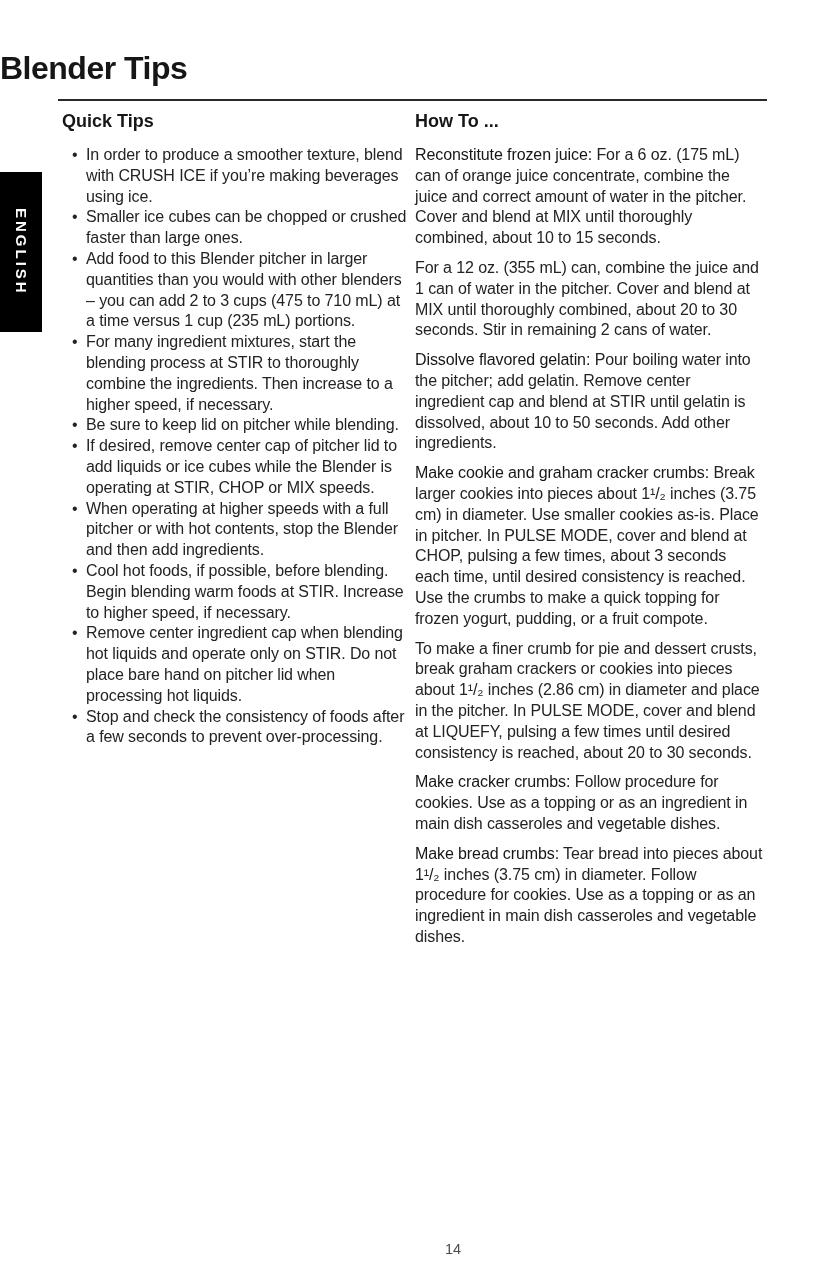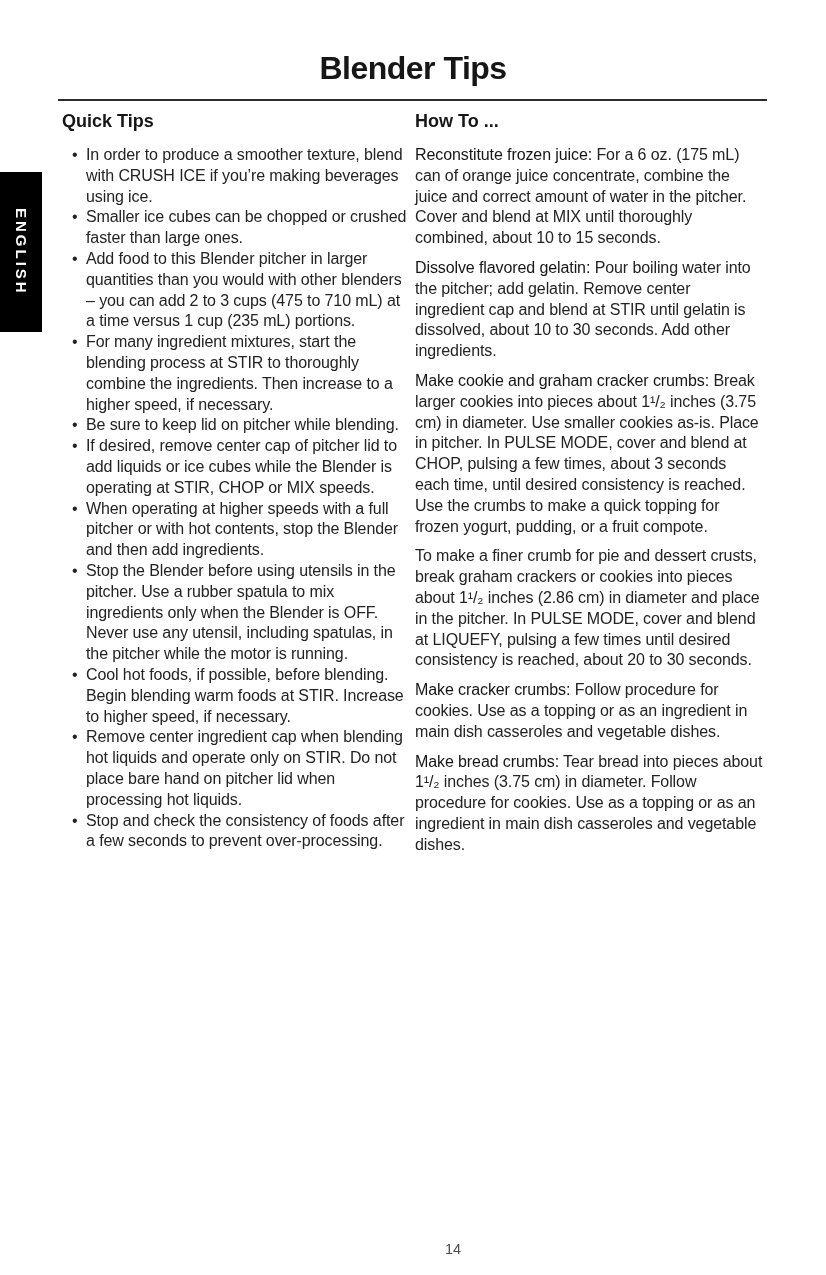--- a/index.html
+++ b/index.html
@@ -9,21 +9,21 @@
   }
   .lang-tab {
     position:absolute; left:0; top:172px; width:42px; height:160px;
     background:#000000; display:flex; align-items:center; justify-content:center;
   }
   .lang-tab .vtext {
     writing-mode:vertical-rl; color:#ffffff; font-weight:bold;
     font-size:15px; letter-spacing:3px; white-space:nowrap;
   }
   .title {
-    position:absolute; top:50px; left:0; width:100%; text-align:center;
+    position:absolute; top:50px; left:0; width:100%; text-align:left;
     font-size:32px; font-weight:bold; letter-spacing:-0.5px; color:#161616;
   }
   .rule {
     position:absolute; top:99px; left:58px; width:709px; height:2px;
     background:#2a2a2a;
   }
   .content { position:absolute; left:62px; top:111px; display:flex; }
   .col-left  { width:353px; }
   .col-right { width:348px; }
   .colhead { font-size:18px; font-weight:bold; margin:0 0 13px 0; color:#161616; }
@@ -68,38 +68,38 @@
           <li>Add food to this Blender pitcher in larger quantities than you would with other blenders – you can add 2 to 3 cups (475 to 710 mL) at a time versus 1 cup (235 mL) portions.</li>
 
           <li>For many ingredient mixtures, start the blending process at STIR to thoroughly combine the ingredients. Then increase to a higher speed, if necessary.</li>
 
           <li>Be sure to keep lid on pitcher while blending.</li>
 
           <li>If desired, remove center cap of pitcher lid to add liquids or ice cubes while the Blender is operating at STIR, CHOP or MIX speeds.</li>
 
           <li>When operating at higher speeds with a full pitcher or with hot contents, stop the Blender and then add ingredients.</li>
 
-          <li>Stop the Blender before using utensils in the pitcher. Use a rubber spatula to mix ingredients only when the Blender is OFF. Never use any utensil, including spatulas, in the pitcher while the motor is running.</li>
 
           <li>Cool hot foods, if possible, before blending. Begin blending warm foods at STIR. Increase to higher speed, if necessary.</li>
 
           <li>Remove center ingredient cap when blending hot liquids and operate only on STIR. Do not place bare hand on pitcher lid when processing hot liquids.</li>
 
           <li>Stop and check the consistency of foods after a few seconds to prevent over-processing.</li>
 
       </ul>
     </div>
 
     <div class="col-right">
       <h2 class="colhead">How To ...</h2>
 
         <p><b>Reconstitute frozen juice:</b> <span>For a 6 oz. (175 mL) can of orange juice concentrate, combine the juice and correct amount of water in the pitcher. Cover and blend at MIX until thoroughly combined, about 10 to 15 seconds.</span></p>
 
+        <p><b></b> <span>For a 12 oz. (355 mL) can, combine the juice and 1 can of water in the pitcher. Cover and blend at MIX until thoroughly combined, about 20 to 30 seconds. Stir in remaining 2 cans of water.</span></p>
 
-        <p><b>Dissolve flavored gelatin:</b> <span>Pour boiling water into the pitcher; add gelatin. Remove center ingredient cap and blend at STIR until gelatin is dissolved, about 10 to 30 seconds. Add other ingredients.</span></p>
+        <p><b>Dissolve flavored gelatin:</b> <span>Pour boiling water into the pitcher; add gelatin. Remove center ingredient cap and blend at STIR until gelatin is dissolved, about 10 to 50 seconds. Add other ingredients.</span></p>
 
         <p><b>Make cookie and graham cracker crumbs:</b> <span>Break larger cookies into pieces about 1¹/₂ inches (3.75 cm) in diameter. Use smaller cookies as-is. Place in pitcher. In PULSE MODE, cover and blend at CHOP, pulsing a few times, about 3 seconds each time, until desired consistency is reached. Use the crumbs to make a quick topping for frozen yogurt, pudding, or a fruit compote.</span></p>
 
         <p><b></b> <span>To make a finer crumb for pie and dessert crusts, break graham crackers or cookies into pieces about 1¹/₂ inches (2.86 cm) in diameter and place in the pitcher. In PULSE MODE, cover and blend at LIQUEFY, pulsing a few times until desired consistency is reached, about 20 to 30 seconds.</span></p>
 
         <p><b>Make cracker crumbs:</b> <span>Follow procedure for cookies. Use as a topping or as an ingredient in main dish casseroles and vegetable dishes.</span></p>
 
         <p><b>Make bread crumbs:</b> <span>Tear bread into pieces about 1¹/₂ inches (3.75 cm) in diameter. Follow procedure for cookies. Use as a topping or as an ingredient in main dish casseroles and vegetable dishes.</span></p>
 
     </div>

